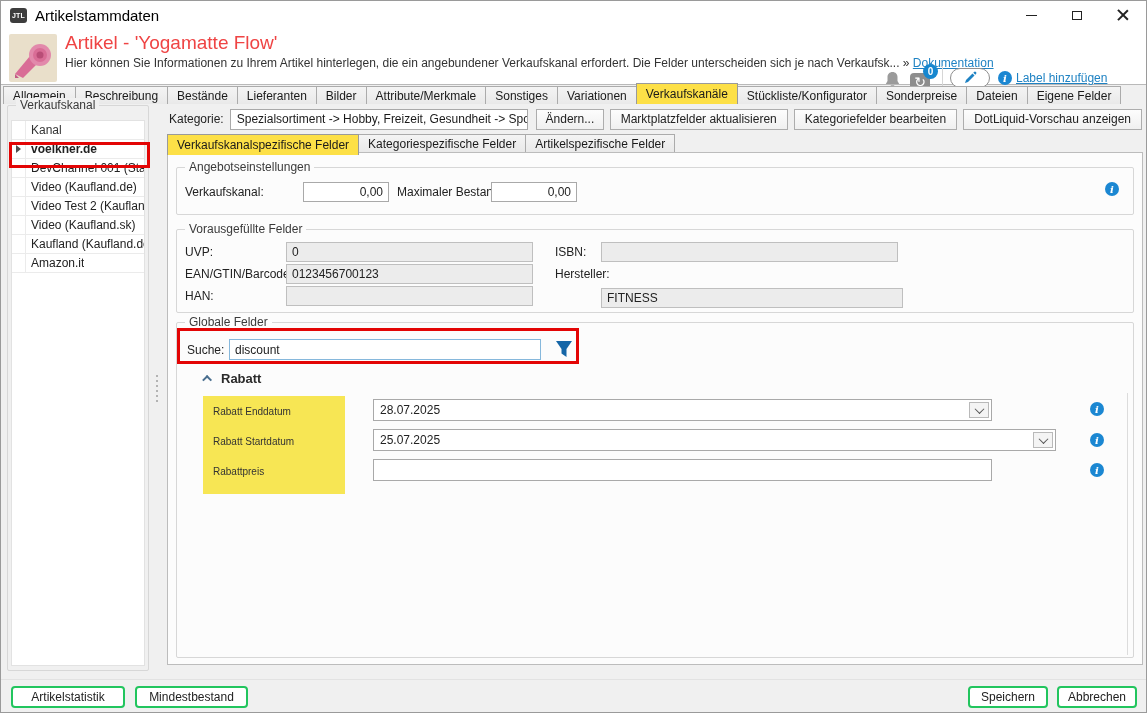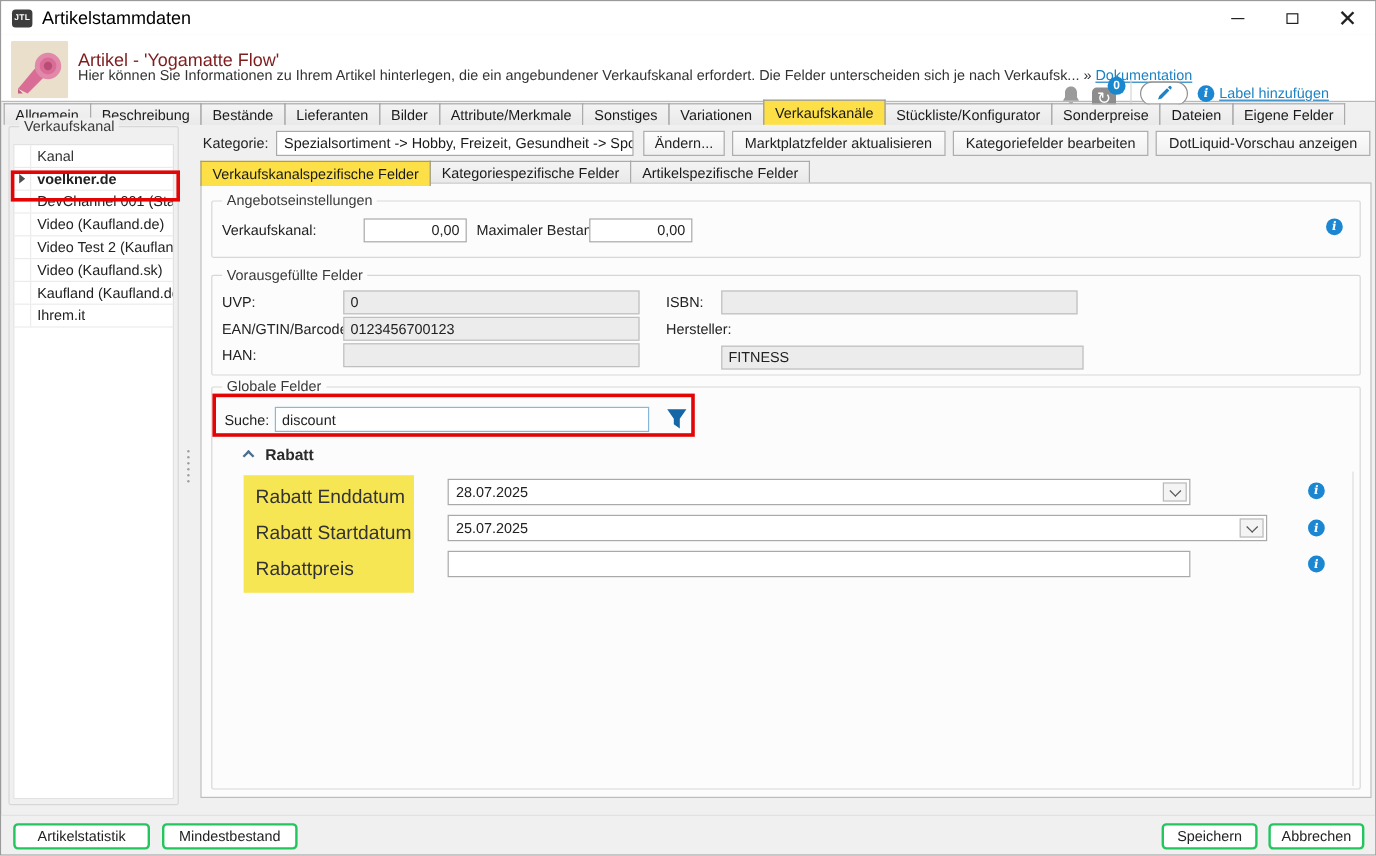--- a/index.html
+++ b/index.html
@@ -18,21 +18,21 @@
   .glyph-min { width:11px; height:1px; background:#222; }
   .glyph-max { width:10px; height:9px; border:1px solid #222; }
   .glyph-close { position:relative; width:12px; height:12px; }
   .glyph-close::before,.glyph-close::after { content:""; position:absolute; left:5px; top:-1px; width:1.5px; height:14px; background:#222; }
   .glyph-close::before { transform:rotate(45deg); }
   .glyph-close::after { transform:rotate(-45deg); }
 
   
   .header { position:absolute; left:0; top:28px; right:0; height:56px; background:#ffffff; border-bottom:1px solid #b9b9b9; }
   .product-thumb { position:absolute; left:8px; top:5px; width:48px; height:48px; border-radius:2px; overflow:hidden; }
-  .header-title { position:absolute; left:64px; top:13px; font-size:15px; color:#7f1d1d; }
+  .header-title { position:absolute; left:64px; top:3px; font-size:19px; color:#ef4444; }
   .header-sub { position:absolute; left:64px; top:27px; font-size:12px; color:#333; white-space:nowrap; }
   .link { color:#1e82c3; text-decoration:underline; cursor:pointer; }
   .hdr-bell { position:absolute; left:883px; top:42px; }
   .hdr-sync { position:absolute; left:909px; top:44px; width:20px; height:20px; background:#8d8d8d; border-radius:4px; color:#fff; font-size:14px; line-height:19px; text-align:center; }
   .hdr-badge { position:absolute; left:922px; top:35px; min-width:15px; height:15px; border-radius:8px; background:#1787cf; color:#fff; font-size:10px; font-weight:bold; text-align:center; line-height:15px; padding:0 3px; }
   .hdr-divider { position:absolute; left:941px; top:37px; width:1px; height:28px; background:#d6d6d6; }
   .pencil-btn { position:absolute; left:949px; top:39px; width:40px; height:20px; border:1px solid #8f8f8f; border-radius:10px; background:#fff; display:flex; align-items:center; justify-content:center; cursor:pointer; }
   .hdr-label-add { position:absolute; left:997px; top:42px; display:flex; align-items:center; gap:4px; }
   .info-dot { display:inline-flex; width:14px; height:14px; border-radius:50%; background:#1b87d2; color:#fff; align-items:center; justify-content:center; font-family:"DejaVu Serif", serif; font-style:italic; font-weight:bold; font-size:10px; flex:0 0 auto; }
 
@@ -80,21 +80,21 @@
   .field { position:absolute; height:20px; border:1px solid #a9a9a9; background:#fff; font-family:"Liberation Sans", sans-serif; font-size:12px; color:#222; padding:0 5px; }
   .field.ro { background:#ececec; border-color:#bfbfbf; }
   .field.num { text-align:right; }
   .combo { position:absolute; height:22px; border:1px solid #a9a9a9; background:#fff; }
   .combo .cval { position:absolute; left:6px; top:0; line-height:20px; font-size:12px; color:#222; }
   .combo .cbtn { position:absolute; right:2px; top:2px; bottom:2px; width:20px; border:1px solid #b9b9b9; background:#f4f4f4; display:flex; align-items:center; justify-content:center; cursor:pointer; }
   .chev-down { width:7px; height:7px; border-right:1.5px solid #555; border-bottom:1.5px solid #555; transform:rotate(45deg) translate(-1px,-1px); }
   .chev-up-sm { width:7px; height:7px; border-left:2px solid #4a6f8f; border-top:2px solid #4a6f8f; transform:rotate(45deg) translateY(2px); }
 
   .yellow-block { position:absolute; background:#f7e654; }
-  .ylabel { position:absolute; font-size:16px; color:#333; white-space:nowrap; }
+  .ylabel { position:absolute; font-size:10px; color:#333; white-space:nowrap; }
   .section-head { position:absolute; display:flex; align-items:center; gap:9px; font-size:13px; font-weight:bold; color:#2b2b2b; }
   .inner-divider { position:absolute; width:1px; background:#dcdcdc; }
 
   
   .footer { position:absolute; left:0; bottom:0; right:0; height:33px; background:#f0f0f0; border-top:1px solid #e2e2e2; }
   .fbtn { position:absolute; top:6px; height:22px; background:#fff; border:2px solid #22c55e; border-radius:4px; font-size:12px; color:#222; display:flex; align-items:center; justify-content:center; cursor:pointer; }
 
   svg { display:block; }
 </style>
 </head>
@@ -199,21 +199,21 @@
       <div class="ch-row">
         <div class="ch-sel"></div>
         <div class="ch-label">Video (Kaufland.sk)</div>
       </div>
       <div class="ch-row">
         <div class="ch-sel"></div>
         <div class="ch-label">Kaufland (Kaufland.de)</div>
       </div>
       <div class="ch-row">
         <div class="ch-sel"></div>
-        <div class="ch-label">Ihrem.it</div>
+        <div class="ch-label">Amazon.it</div>
       </div>
     </div>
   </div>
   <div class="annot annot-channel"></div>
 
   <div class="splitter">
     <div class="grip">
         <i></i>
         <i></i>
         <i></i>

